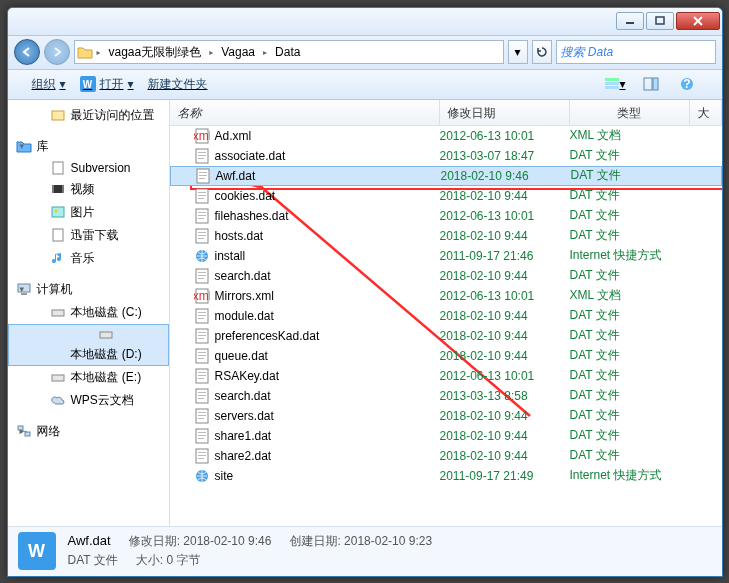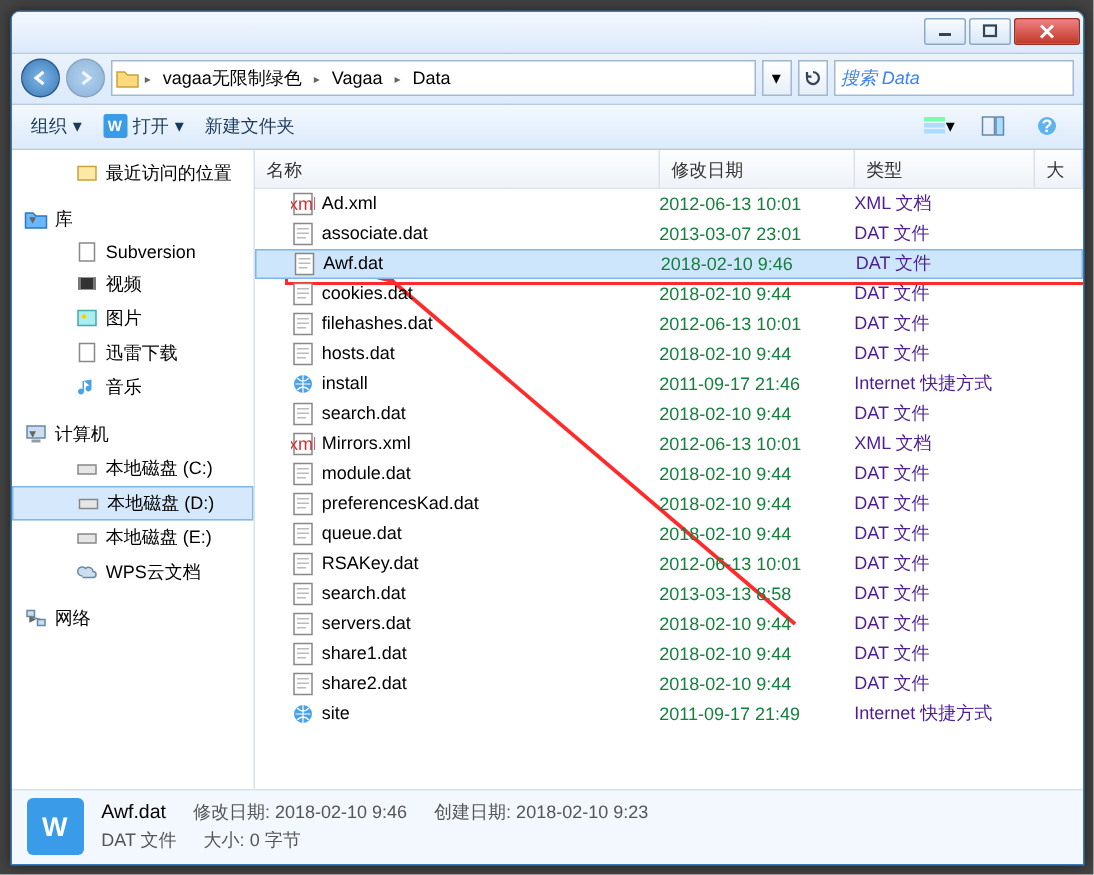--- a/index.html
+++ b/index.html
@@ -14,49 +14,49 @@
 .addressbar { height: 34px; background: linear-gradient(#eaf2fb,#dceafb); display: flex; align-items: center; padding: 3px 6px; gap: 4px; border-bottom: 1px solid #b6c9de; }
 .navbtn { width: 26px; height: 26px; border-radius: 50%; background: radial-gradient(#7fb7e8,#3a7ab5); border: 1px solid #2a5a8a; display: flex; align-items: center; justify-content: center; color: #fff; cursor: pointer; }
 .navbtn svg { pointer-events: none; }
 .breadcrumb { flex: 1; height: 24px; background: #fff; border: 1px solid #a0b8d0; display: flex; align-items: center; padding: 0 2px; gap: 4px; }
 .crumb { padding: 0 4px; cursor: pointer; }
 .crumb-sep { color: #666; font-size: 8px; }
 .folder-icon-sm { width: 16px; height: 14px; display: inline-block; }
 .searchbox { width: 160px; height: 24px; background: #fff; border: 1px solid #a0b8d0; display: flex; align-items: center; padding: 0 4px; color: #3b82f6; font-style: italic; }
 .dropbtn { width: 20px; height: 24px; border: 1px solid #a0b8d0; background: linear-gradient(#fff,#e6eef8); display: flex; align-items: center; justify-content: center; cursor: pointer; }
 
-.toolbar { height: 30px; background: linear-gradient(#f3f8fe,#dceafb); display: flex; align-items: center; padding: 0 13px; gap: 14px; border-bottom: 1px solid #b6c9de; }
+.toolbar { height: 30px; background: linear-gradient(#f3f8fe,#dceafb); display: flex; align-items: center; padding: 0 24px; gap: 14px; border-bottom: 1px solid #b6c9de; text-decoration: underline; }
 .tbitem { display: flex; align-items: center; gap: 4px; cursor: pointer; color: #1a3a5a; }
 .tbspacer { flex: 1; }
 .tbicon { width: 22px; height: 22px; display: flex; align-items: center; justify-content: center; cursor: pointer; }
 
 .body { flex: 1; display: flex; overflow: hidden; }
 .sidebar { width: 170px; background: #fff; border-right: 1px solid #d8e2ec; overflow-y: auto; padding: 4px 0; }
 .tree { list-style: none; }
 .tree li { padding: 3px 6px 3px 30px; display: flex; align-items: center; gap: 5px; cursor: pointer; position: relative; white-space: nowrap; }
 .tree li.header { padding-left: 8px; font-weight: normal; margin-top: 8px; }
 .tree li.child { padding-left: 42px; }
-.tree li.selected { background: #d6e8fb; border: 1px solid #7fb7e8; padding-top: 2px; padding-bottom: 2px; }
+.tree li.selected { background: #d6e8fb; border: 1px solid #7fb7e8; padding-top: 2px; padding-bottom: 2px; flex-direction: column; }
 .tree .expander { position: absolute; left: 12px; color: #666; font-size: 9px; }
 .tree .node-icon { width: 16px; height: 14px; flex: none; }
 
 .content { flex: 1; display: flex; flex-direction: column; position: relative; }
 .columns { height: 26px; display: flex; border-bottom: 1px solid #d8e2ec; background: linear-gradient(#fdfdfe,#eef3f9); }
 .col { border-right: 1px solid #d8e2ec; padding: 5px 8px; color: #333; cursor: pointer; }
-.col.name { width: 270px; }
+.col.name { width: 270px; font-style: italic; }
 .col.date { width: 130px; }
-.col.type { width: 120px; }
+.col.type { width: 120px; text-align: center; }
 .col.size { flex: 1; }
 
 .filelist { flex: 1; overflow-y: auto; position: relative; }
 .row { display: flex; align-items: center; height: 20px; padding: 0 0 0 24px; cursor: pointer; position: relative; }
 .row.selected { background: #cde6fb; border: 1px solid #7fb7e8; }
-.row .cell-name { width: 246px; display: flex; gap: 5px; }
+.row .cell-name { width: 246px; display: flex; align-items: center; gap: 5px; }
 .row .cell-date { width: 130px; color: #15803d; }
-.row .cell-type { width: 150px; color: #4c1d95; }
+.row .cell-type { width: 150px; color: #15803d; }
 .file-ico { width: 16px; height: 16px; flex: none; }
 
 .annot-box { position: absolute; border: 2px solid #ff2a2a; pointer-events: none; left: 20px; top: 40px; width: 590px; height: 24px; }
 .annot-arrow { position: absolute; pointer-events: none; }
 
 .statusbar { height: 50px; border-top: 1px solid #d8e2ec; background: #f3f8fe; display: flex; align-items: center; padding: 4px 10px; gap: 12px; }
 .statusicon { width: 38px; height: 38px; background: #3a9be8; border-radius: 4px; display: flex; align-items: center; justify-content: center; color: #fff; font-weight: bold; font-size: 18px; }
 .statuscols { display: flex; flex-direction: column; gap: 2px; }
 .statusrow { display: flex; gap: 18px; color: #555; }
 .statusrow .fname { color: #000; font-size: 13px; }
@@ -278,21 +278,21 @@
           <div class="row">
             <div class="cell-name">
               <span class="file-ico"><svg width="16" height="16">
                   <rect x="2" y="1" width="12" height="14" fill="#fff" stroke="#888"></rect>
                   <rect x="4" y="4" width="8" height="1" fill="#bbb"></rect>
                   <rect x="4" y="7" width="8" height="1" fill="#bbb"></rect>
                   <rect x="4" y="10" width="6" height="1" fill="#bbb"></rect>
                 </svg></span>
               <span>associate.dat</span>
             </div>
-            <div class="cell-date">2013-03-07 23:01</div>
+            <div class="cell-date">2013-03-07 18:47</div>
             <div class="cell-type">DAT 文件</div>
           </div>
           <div class="row selected">
             <div class="cell-name">
               <span class="file-ico"><svg width="16" height="16">
                   <rect x="2" y="1" width="12" height="14" fill="#fff" stroke="#888"></rect>
                   <rect x="4" y="4" width="8" height="1" fill="#bbb"></rect>
                   <rect x="4" y="7" width="8" height="1" fill="#bbb"></rect>
                   <rect x="4" y="10" width="6" height="1" fill="#bbb"></rect>
                 </svg></span>

